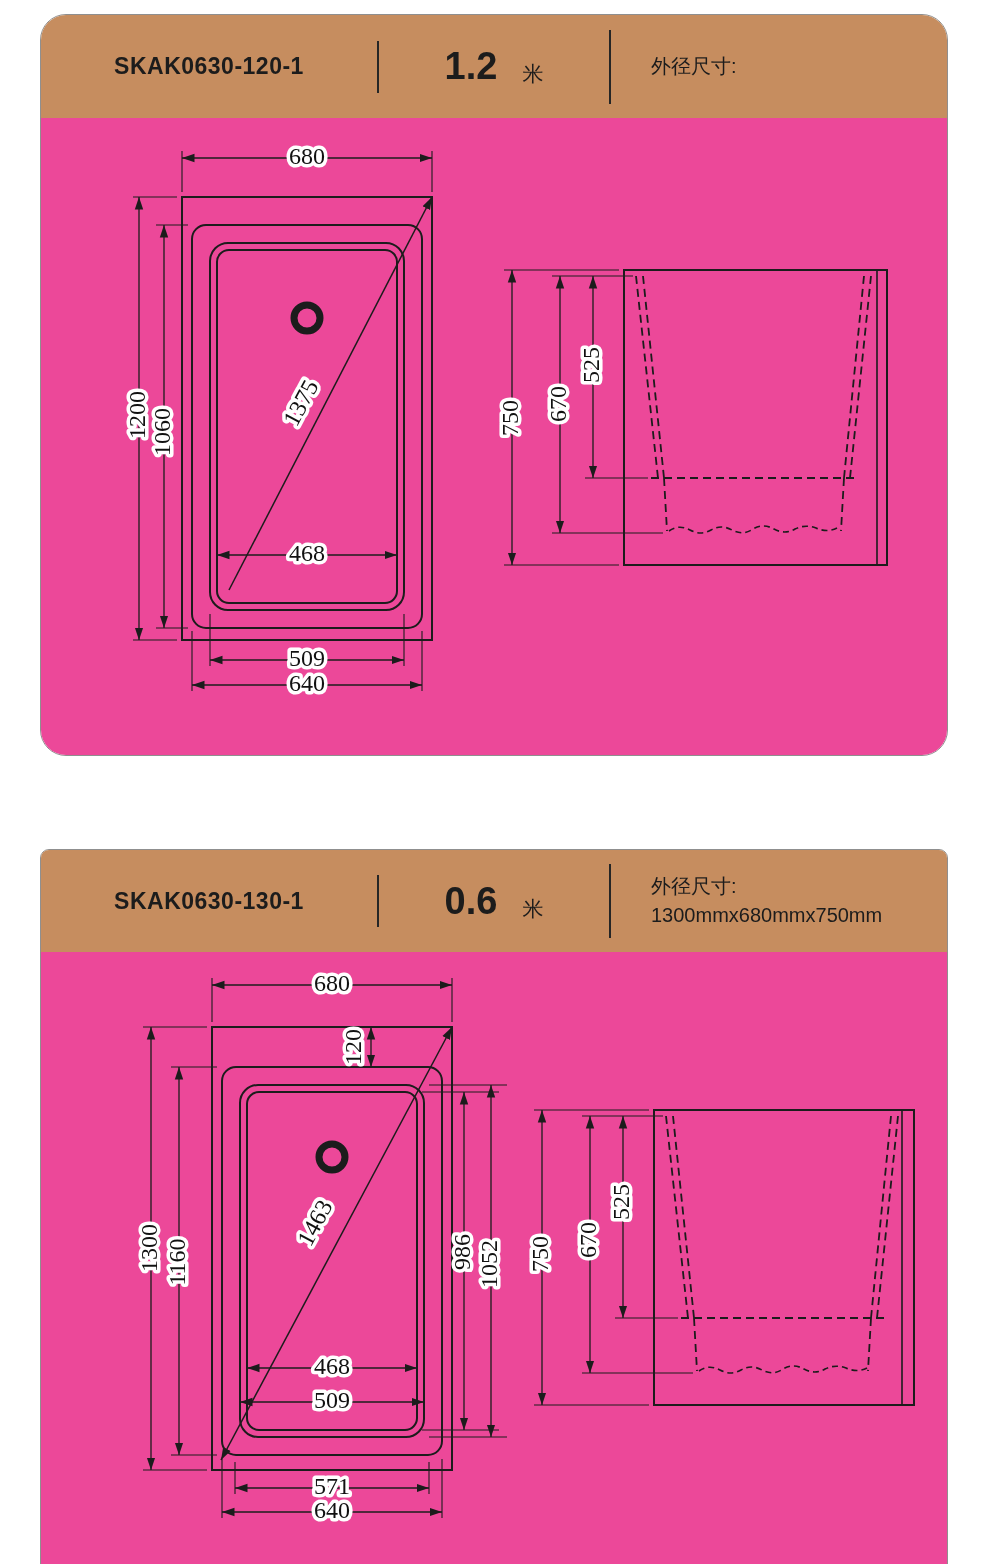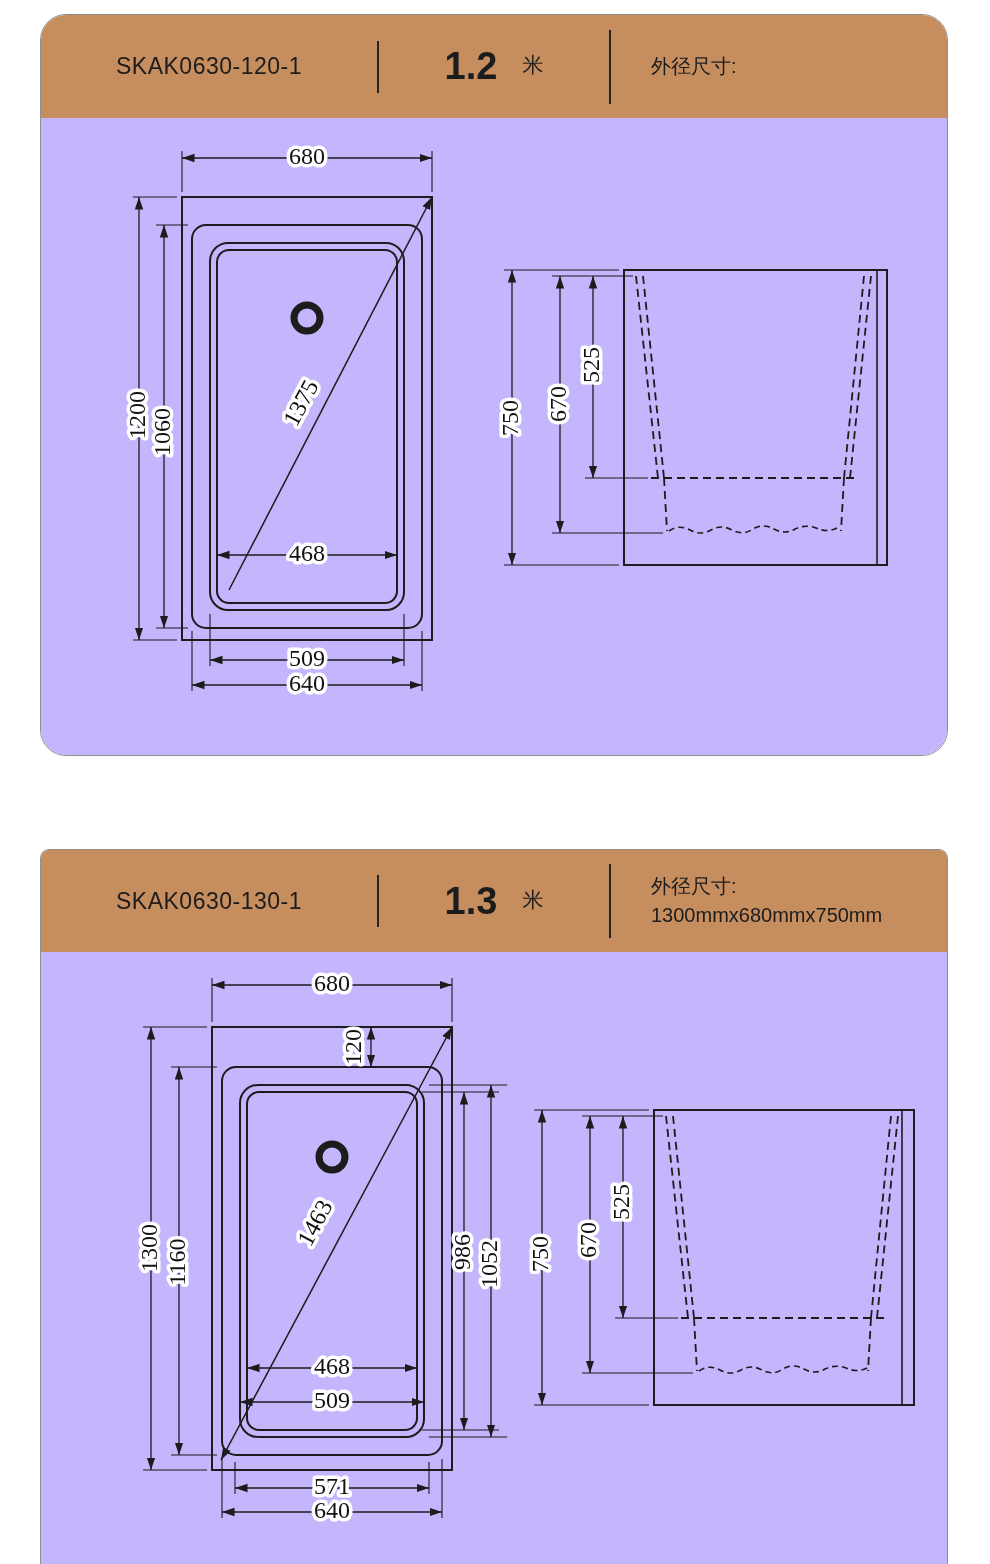--- a/index.html
+++ b/index.html
@@ -3,31 +3,31 @@
 <meta charset="utf-8">
 <style>
   html,body{margin:0;padding:0;background:#ffffff;}
   body{width:990px;height:1564px;font-family:"Liberation Sans",sans-serif;color:#1c1c1c;}
   .page{padding:14px 40px 0 40px;}
   .card{width:908px;border:1.5px solid #8f8f8f;border-radius:26px;overflow:hidden;background:#fff;box-sizing:border-box;}
   .card + .card{margin-top:93px;border-radius:9px;}
   .card-head{display:flex;align-items:center;background:#c68d5f;}
   .card-head.h1{height:103px;}
   .card-head.h2{height:102px;}
-  .head-model{flex:0 0 336px;text-align:center;font-size:23px;letter-spacing:.5px;font-weight:400;}
+  .head-model{flex:0 0 336px;text-align:center;font-size:23px;letter-spacing:.5px;font-weight:700;}
   .head-sep{width:2px;background:#262626;}
   .sep1{height:52px;}
   .sep2{height:74px;}
-  .head-size{flex:0 0 230px;display:flex;align-items:flex-start;justify-content:center;gap:25px;}
+  .head-size{flex:0 0 230px;display:flex;align-items:flex-end;justify-content:center;gap:25px;}
   .size-num{font-size:38px;font-weight:700;}
   .size-unit{font-size:21px;font-weight:500;padding-top:6px;}
   .head-outer{padding-left:40px;font-size:20px;line-height:1.45;}
   .outer-title{font-weight:500;}
   .outer-dims{font-weight:400;}
-  .card-body{background:#c4b5fd;text-align:right;}
+  .card-body{background:#ec4899;text-align:right;}
   .card-body svg{display:block;}
 
   
   .s2{stroke:#1c1c1c;stroke-width:2;fill:none;}
   .s15{stroke:#1c1c1c;stroke-width:1.6;fill:none;}
   .dim{stroke:#1c1c1c;stroke-width:1.3;fill:none;}
   .ext{stroke:#1c1c1c;stroke-width:1.1;fill:none;}
   .diag{stroke:#1c1c1c;stroke-width:1.5;fill:none;}
   .dash{stroke:#1c1c1c;stroke-width:1.8;fill:none;stroke-dasharray:8 5;}
   .dashw{stroke:#1c1c1c;stroke-width:1.6;fill:none;stroke-dasharray:6 4;}
@@ -147,21 +147,21 @@
         </g>
       </svg>
     </div>
   </section>
 
   <section class="card">
     <header class="card-head h2">
       <div class="head-model">SKAK0630-130-1</div>
       <div class="head-sep sep1"></div>
       <div class="head-size">
-        <span class="size-num">1.3</span>
+        <span class="size-num">0.6</span>
         <span class="size-unit">米</span>
       </div>
       <div class="head-sep sep2"></div>
       <div class="head-outer">
         <div class="outer-title">外径尺寸:</div>
         <div class="outer-dims">1300mmx680mmx750mm</div>
       </div>
     </header>
     <div class="card-body">
       <svg viewBox="0 0 906 643" width="906" height="643">

